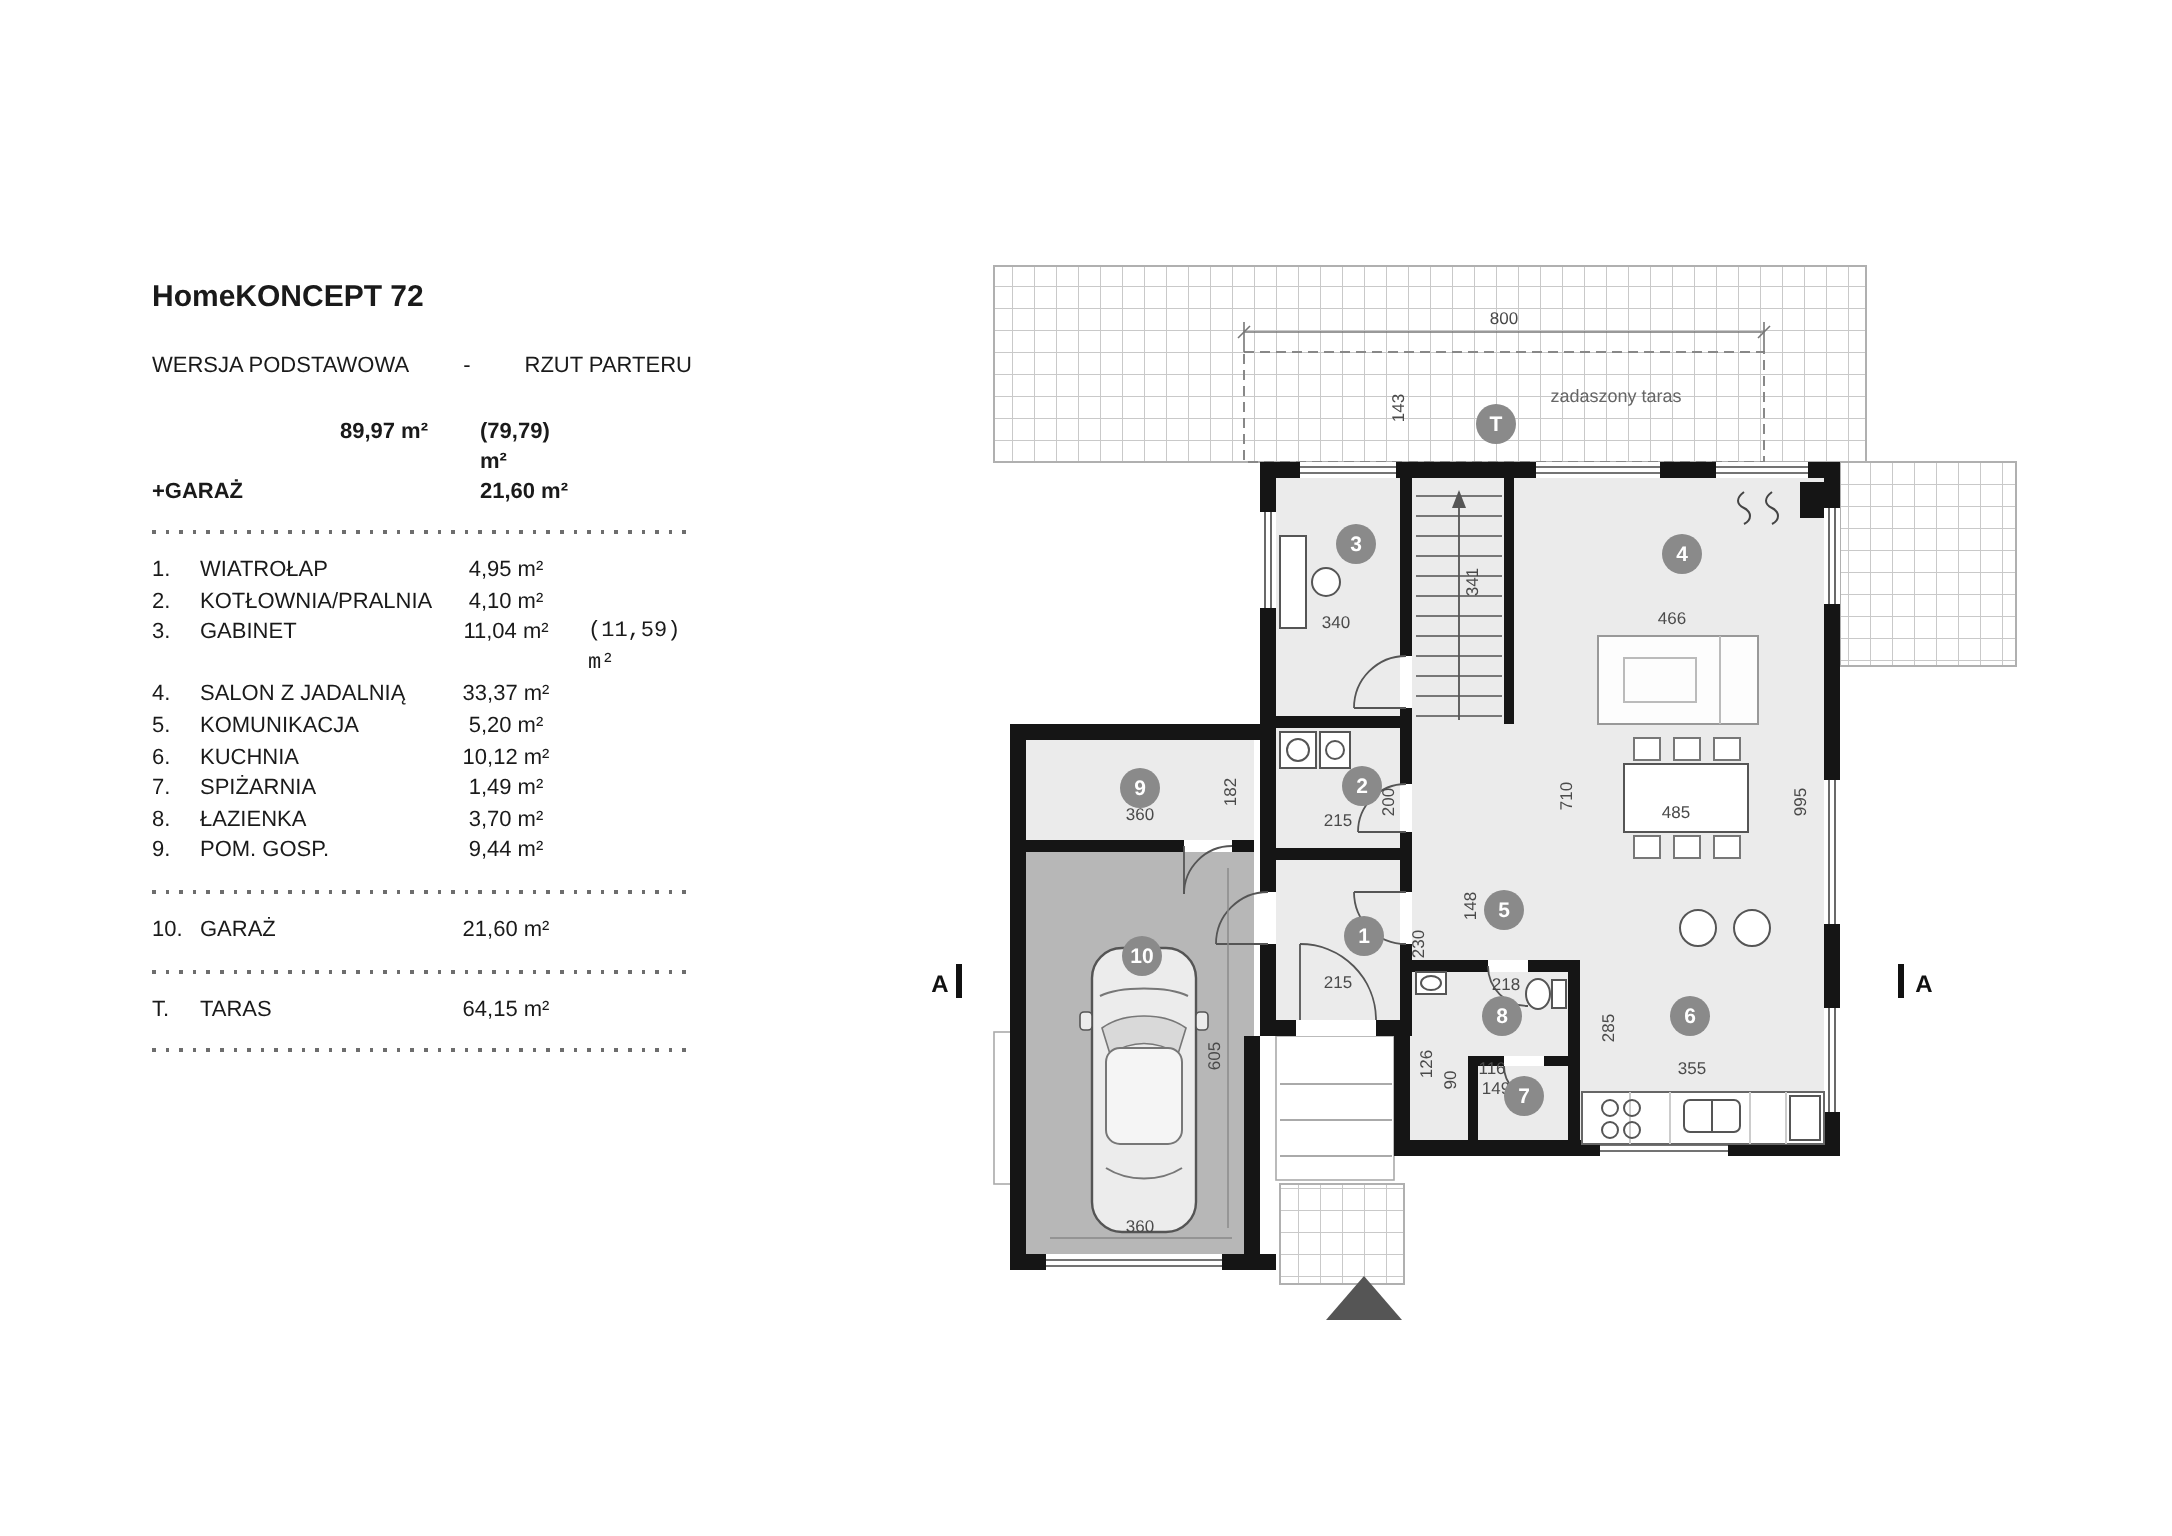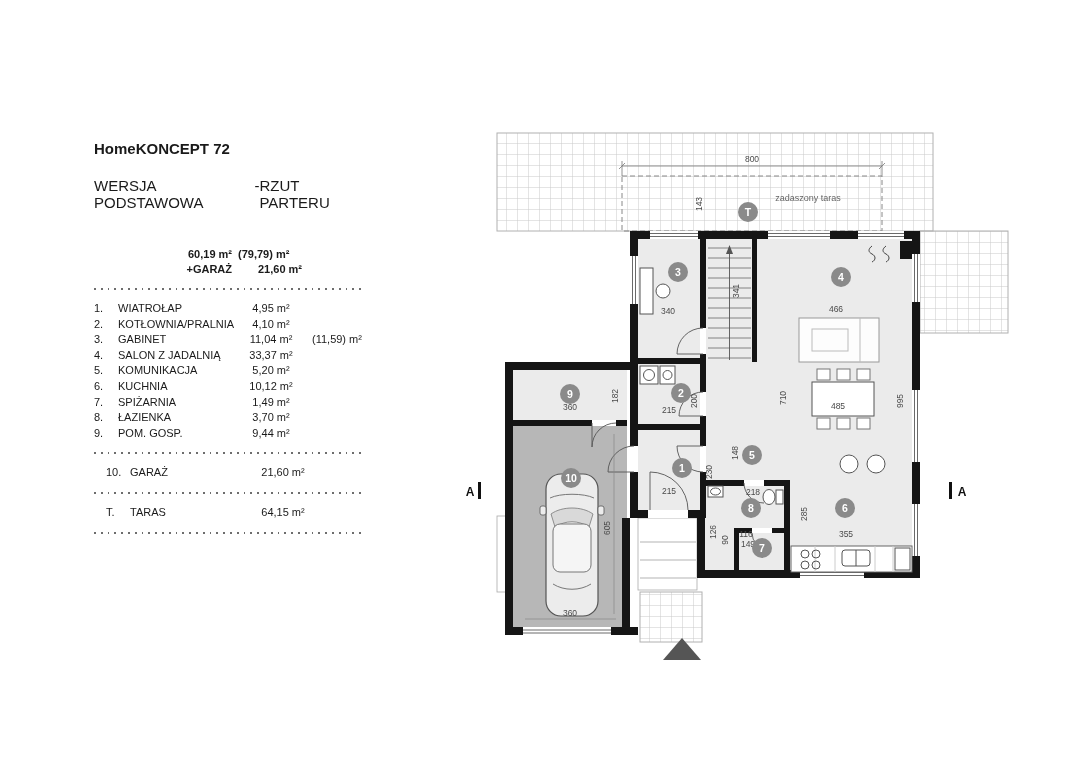--- a/index.html
+++ b/index.html
@@ -1,55 +1,55 @@
 <!DOCTYPE html>
 <html><head>
 <meta charset="utf-8">
 <style>
   html,body{margin:0;padding:0;}
   body{
     width:1086px;height:768px;position:relative;background:#ffffff;
     font-family:"Liberation Sans", sans-serif;color:#1a1a1a;overflow:hidden;
   }
-  .panel{position:absolute;left:94px;top:140px;width:270px;}
+  .panel{position:absolute;left:76px;top:140px;width:270px;}
   .title{font-size:15px;font-weight:bold;margin:0 0 20px 0;}
-  .subrow{display:flex;justify-content:space-between;font-size:15px;margin-bottom:36px;}
+  .subrow{display:flex;justify-content:space-between;font-size:11px;margin-bottom:20px;}
   .summary{font-size:11px;font-weight:bold;}
   .srow{display:grid;grid-template-columns:138px 70px 1fr;line-height:15px;}
   .srow .val{text-align:right;}
-  .srow .val2{padding-left:6px;}
-  .srow .rlab{text-align:right;}
+  .srow .val2{padding-left:6px;margin-left:20px;}
+  .srow .rlab{}
   .dots{height:2px;margin:11px 0;
     background-image:repeating-linear-gradient(90deg,#6d6d6d 0 1.8px,transparent 1.8px 6.8px);}
   .rrow{display:grid;grid-template-columns:24px 118px 70px 1fr;font-size:11px;line-height:15.6px;}
   .rrow .rarea{text-align:center;}
-  .rrow .rarea2{padding-left:6px;}
+  .rrow .rarea2{padding-left:6px;font-family:Liberation Mono, monospace;}
   .roomlist{margin:2px 0;}
-  .single{margin:8px 12px;}
+  .single{margin:8px 0;}
   svg text{font-family:"Liberation Sans", sans-serif;}
   .dim{font-size:8.5px;fill:#4a4a4a;}
   .mk{font-size:10.5px;font-weight:bold;fill:#ffffff;text-anchor:middle;}
   .lab{font-size:9px;fill:#666;}
   .seca{font-size:12px;font-weight:bold;fill:#111;text-anchor:middle;}
 </style>
 </head>
 <body>
 
 <div class="panel">
   <div class="title">HomeKONCEPT 72</div>
 
   <div class="subrow">
     <span>WERSJA  PODSTAWOWA</span>
     <span>-</span>
     <span>RZUT PARTERU</span>
   </div>
 
   <div class="summary">
     <div class="srow">
-      <span class="val">60,19 m²</span>
+      <span class="val">89,97 m²</span>
       <span class="val2">(79,79) m²</span>
     </div>
     <div class="srow">
       <span class="rlab">+GARAŻ</span>
       <span class="val">21,60 m²</span>
       <span class="val2"></span>
     </div>
   </div>
 
   <div class="dots"></div>

